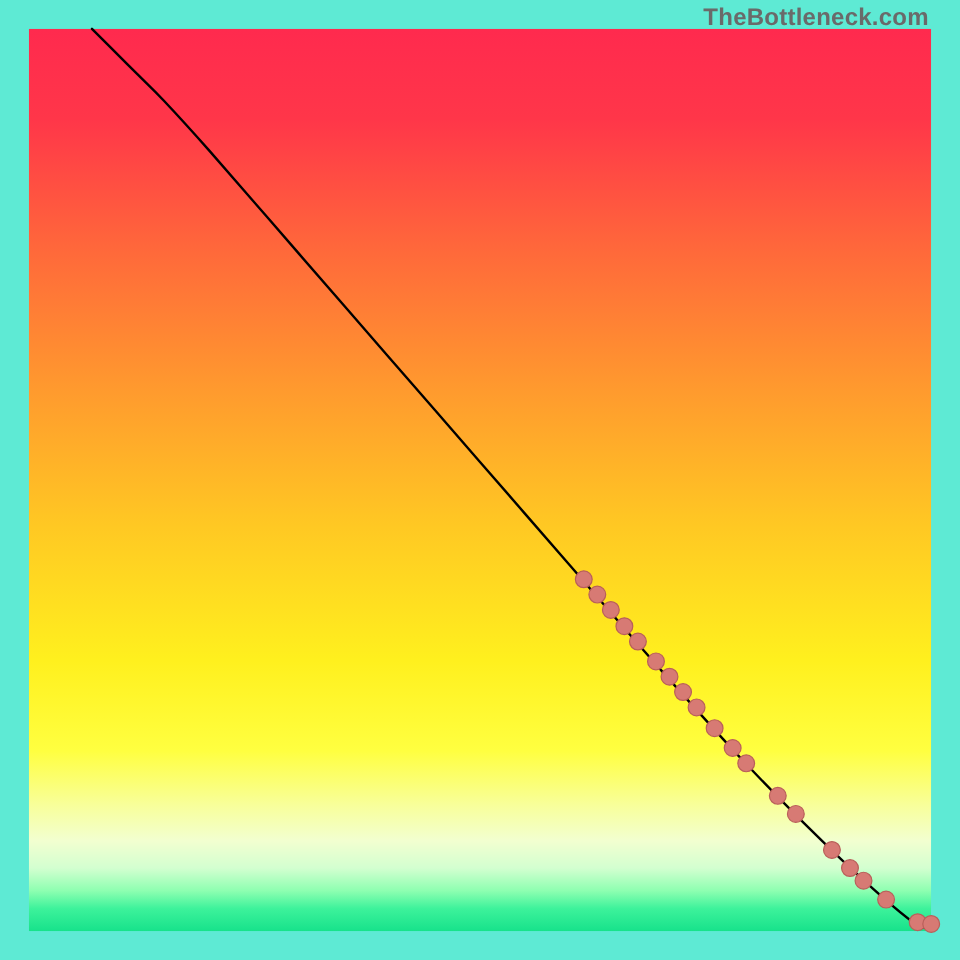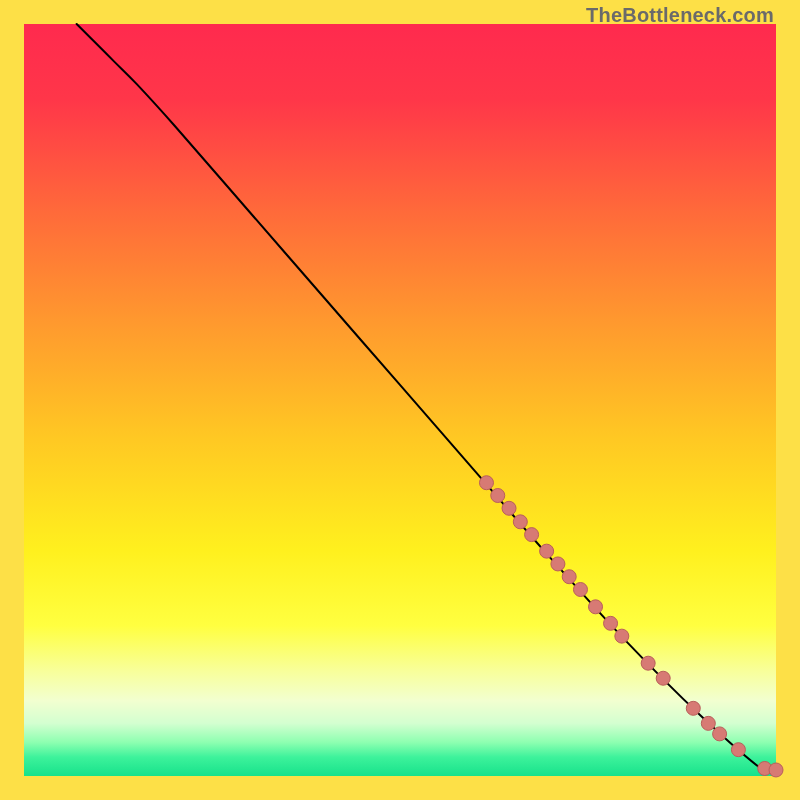--- a/index.html
+++ b/index.html
@@ -8,21 +8,21 @@
     width: 800px;
     height: 800px;
     background: #000;
     font-family: Arial, Helvetica, sans-serif;
     overflow: hidden;
   }
   .stage {
     position: relative;
     width: 800px;
     height: 800px;
-    background: #fde047;
+    background: #5eead4;
   }
   .watermark {
     position: absolute;
     top: 4px;
     right: 26px;
     color: #6a6a6a;
     font-size: 20px;
     font-weight: 600;
     letter-spacing: 0.2px;
     user-select: none;

